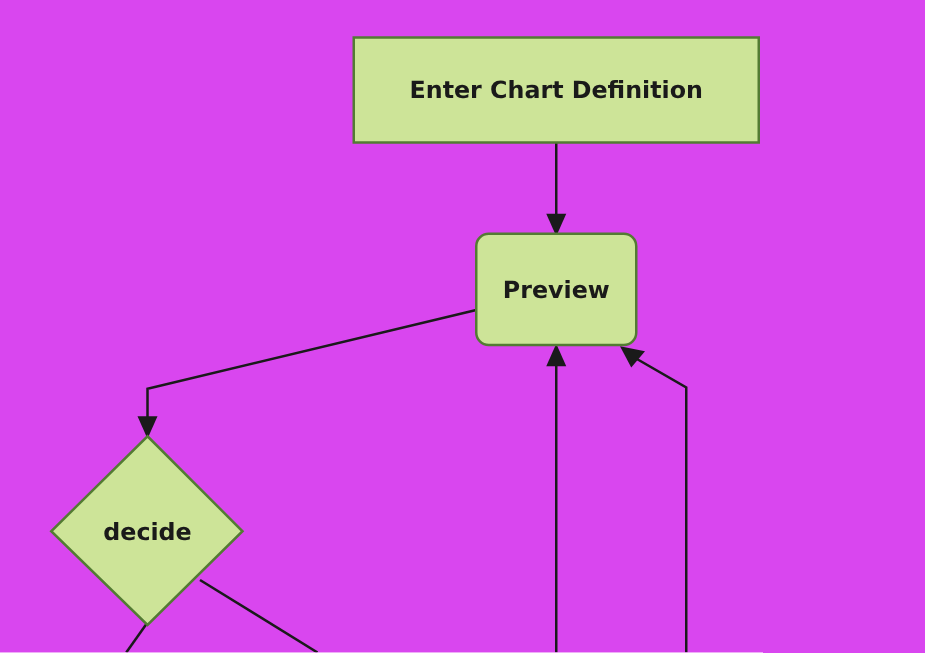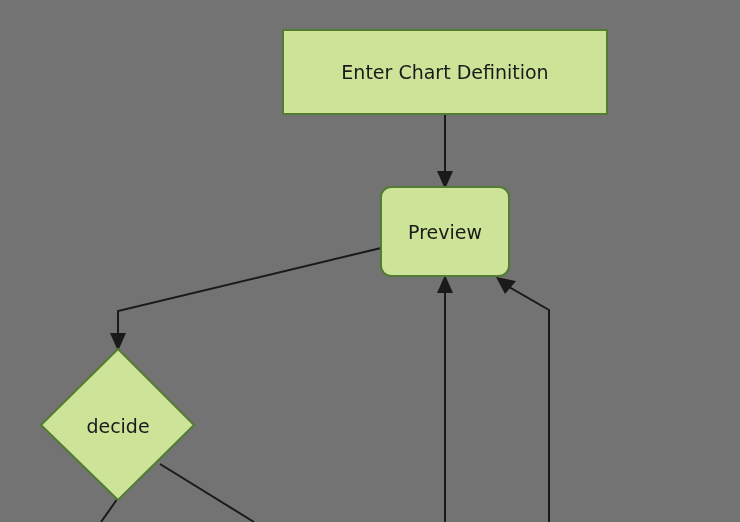--- a/index.html
+++ b/index.html
@@ -11,21 +11,22 @@
   body {
     width: 740px;
     height: 522px;
     overflow: hidden;
     font-family: "DejaVu Sans", "Liberation Sans", sans-serif;
   }
   #diagram-root {
     position: relative;
     width: 740px;
     height: 522px;
-    background: #737373;
+    background: #d946ef;
+    font-weight: bold;
   }
   #flowchart-svg {
     position: absolute;
     left: 0;
     top: 0;
     width: 740px;
     height: 522px;
     display: block;
   }
   .node-shape {

